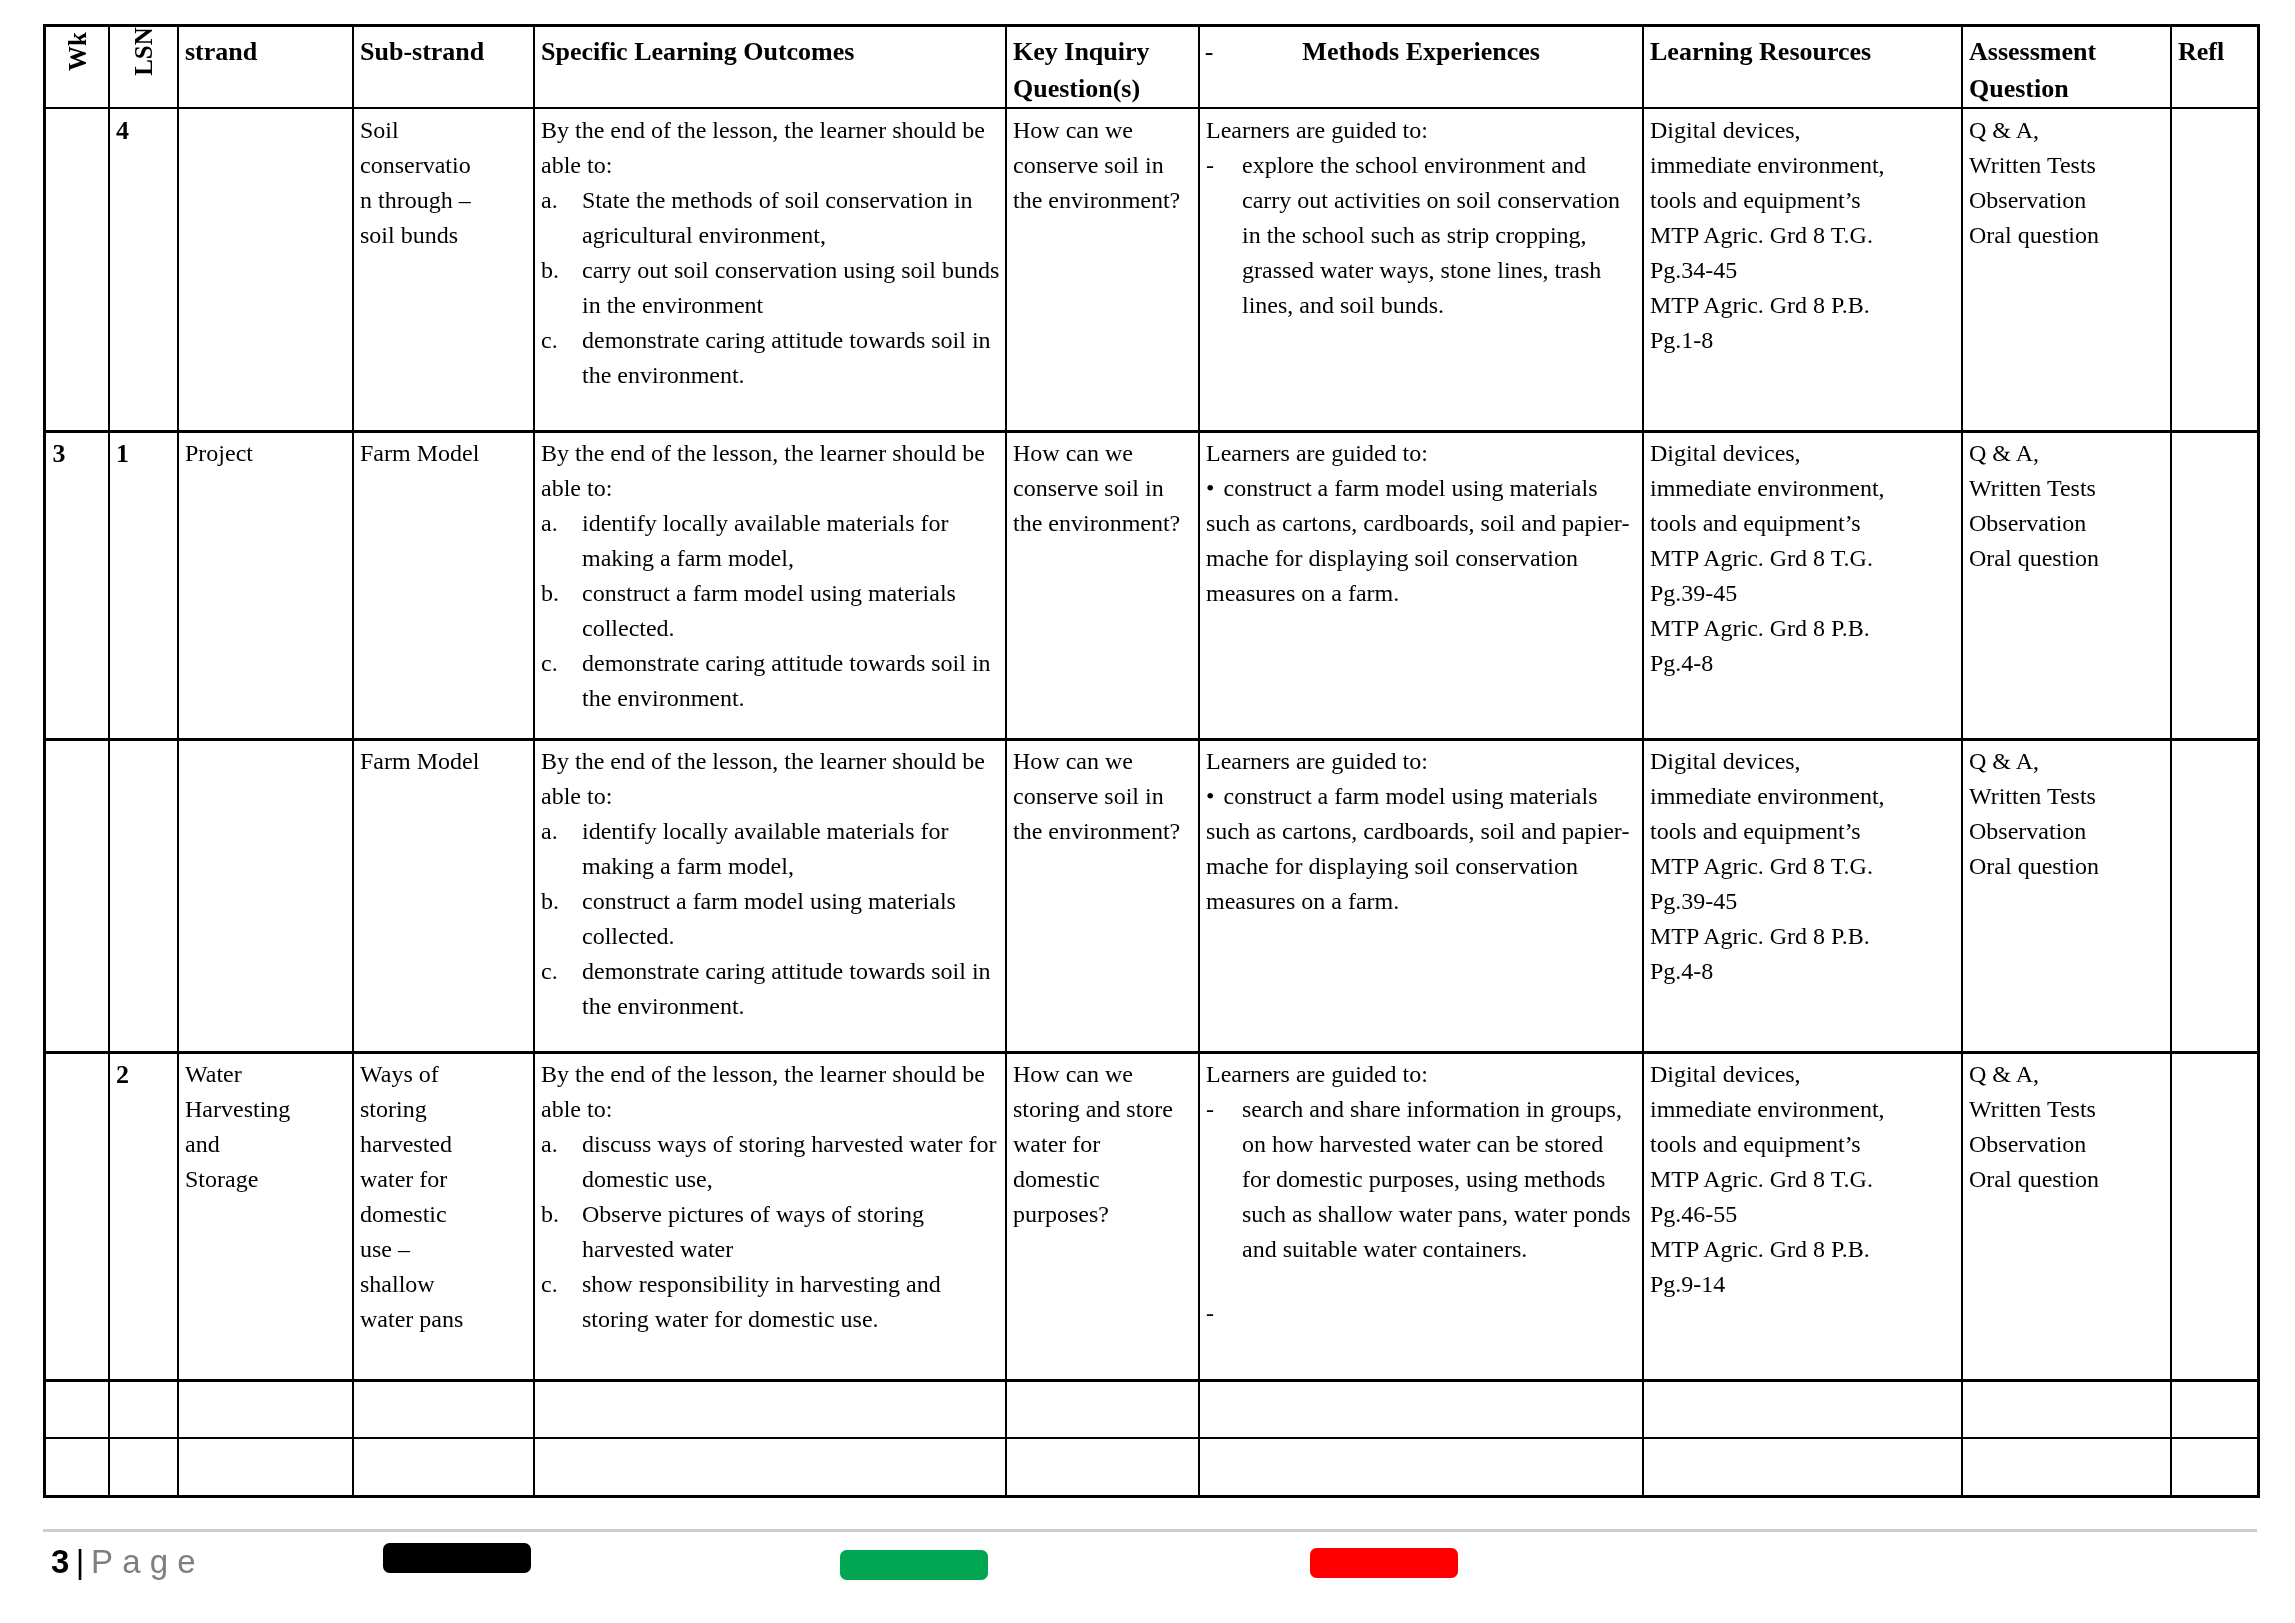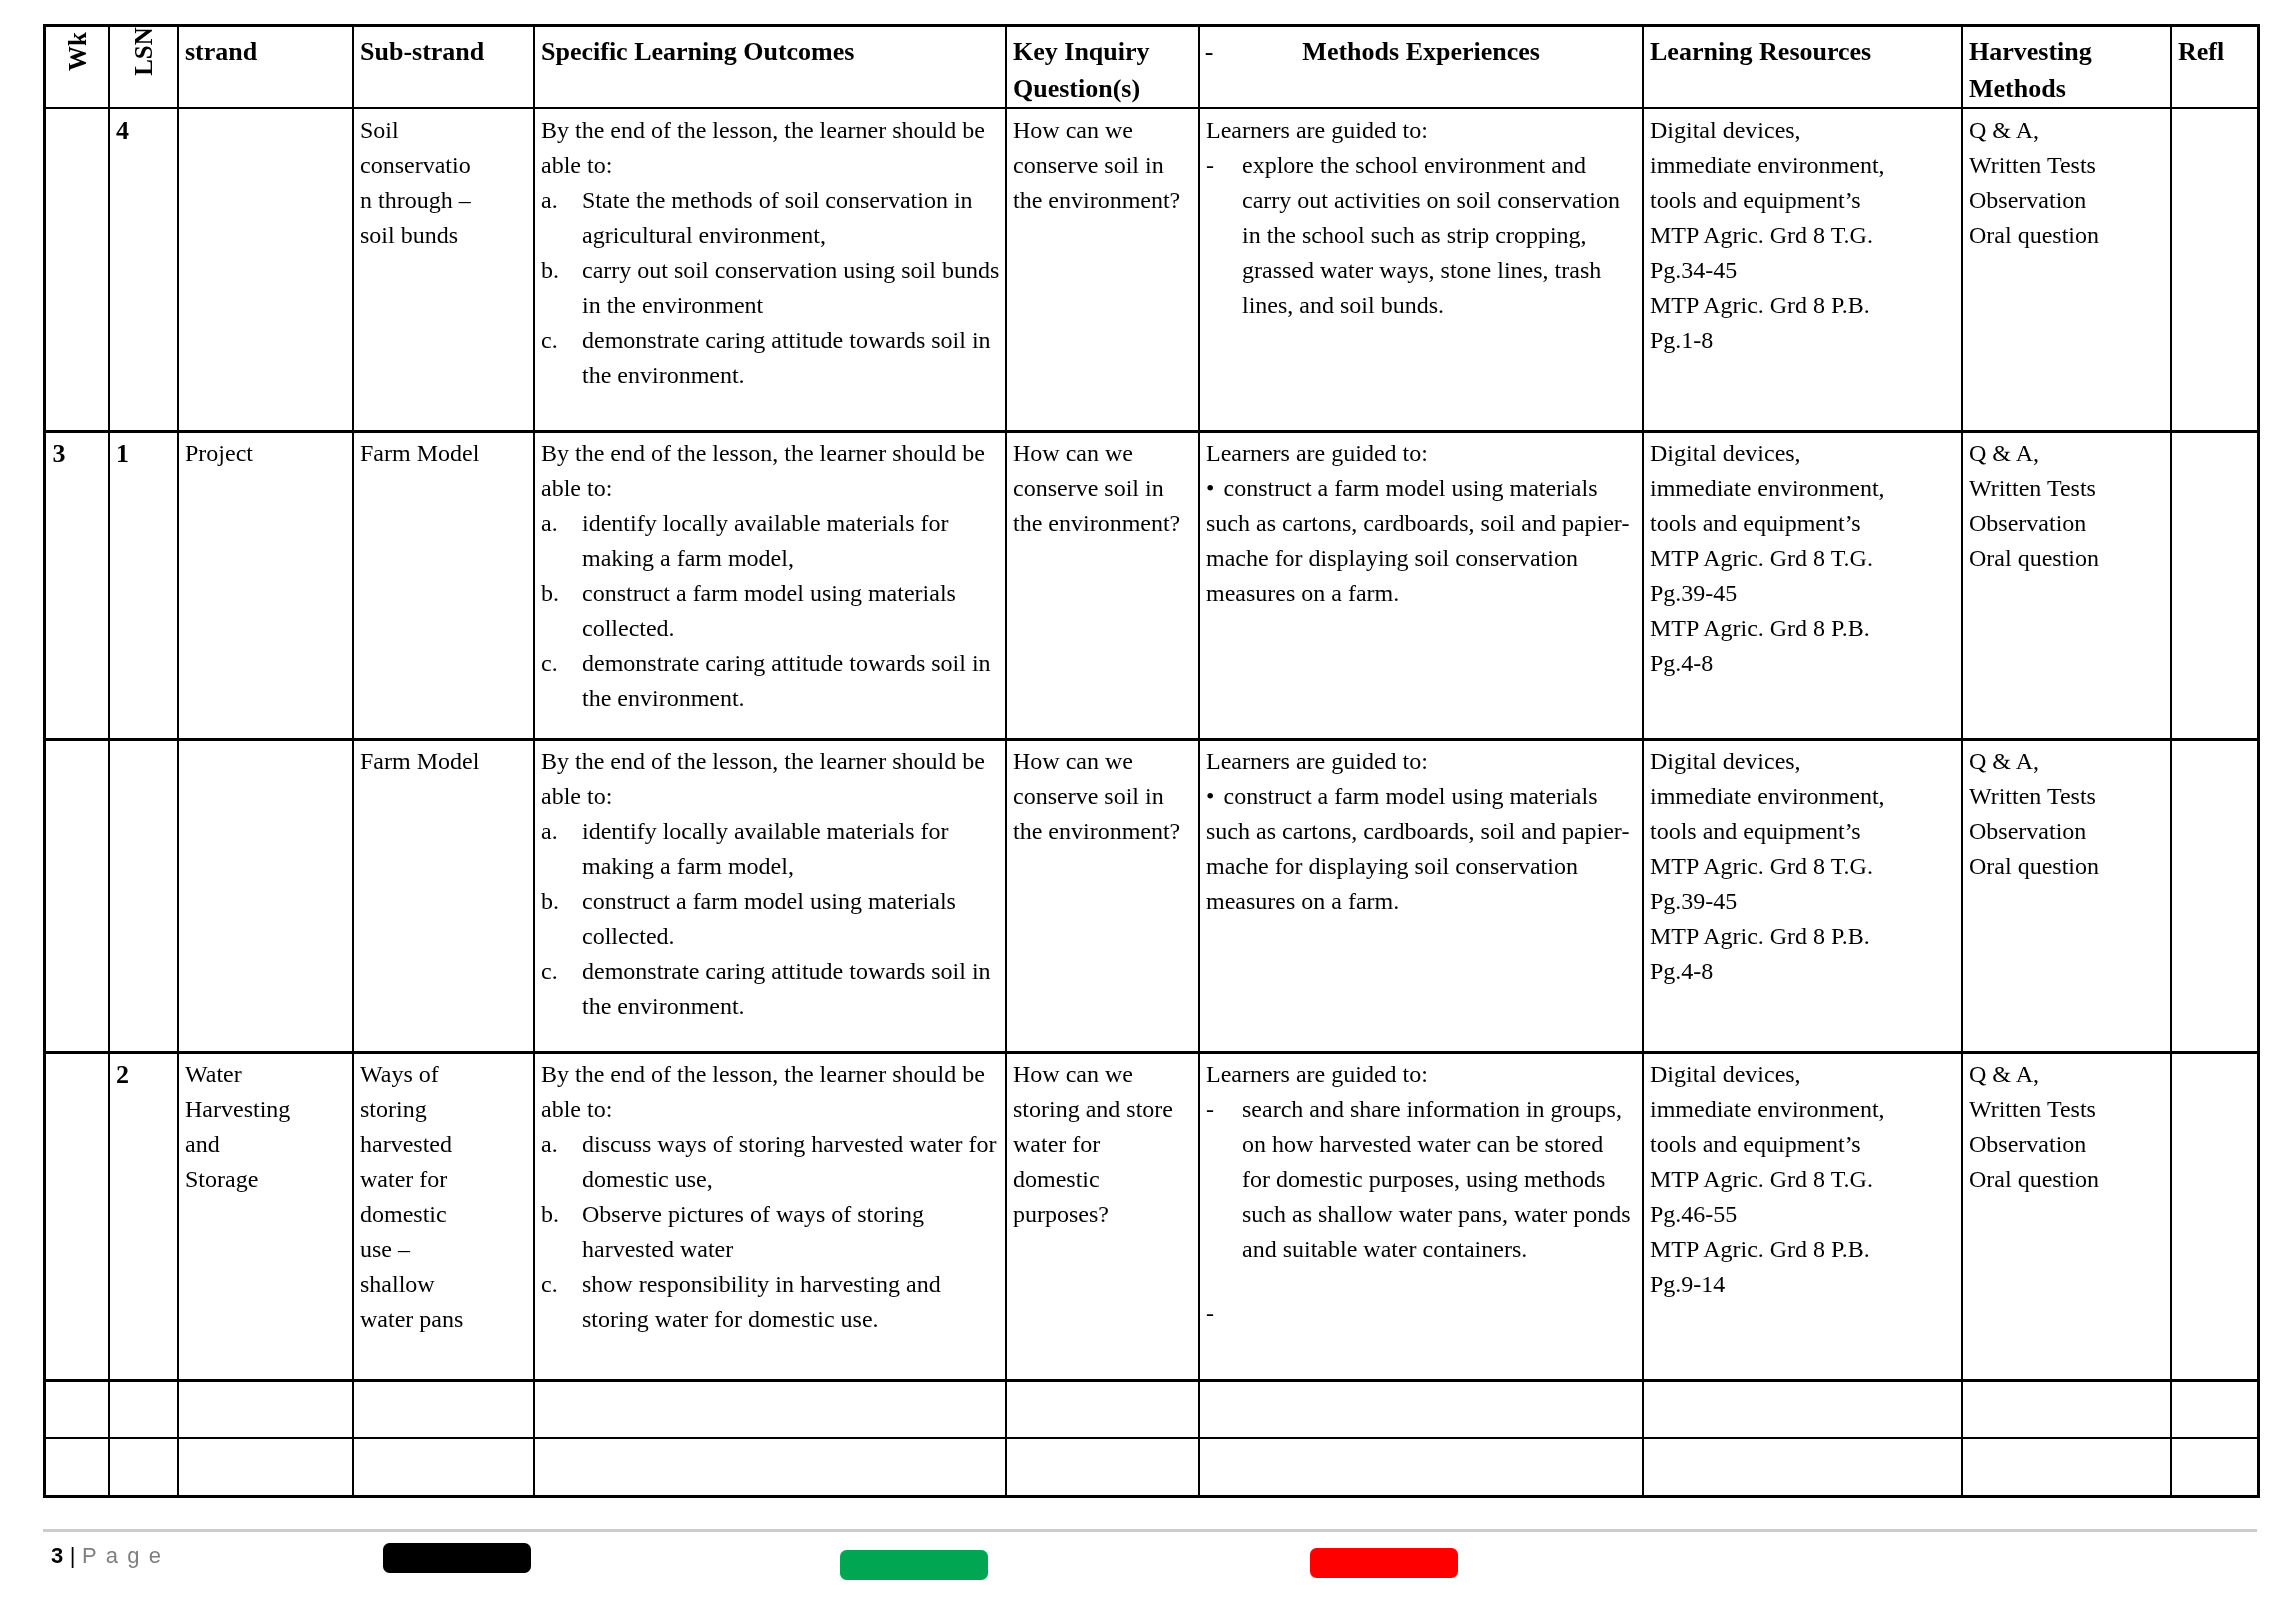--- a/index.html
+++ b/index.html
@@ -32,21 +32,21 @@
   .li .m { flex:0 0 41px; }
   .li .t { flex:1; }
   .li.exp .m { flex:0 0 36px; }
   .stray { margin-top:29px; }
   .bullet { margin-right:9.2px; }
   .hdr-exp { position:relative; text-align:center; }
   .hdr-dash { position:absolute; left:5.2px; top:6.5px; font-weight:normal; }
   .kiq-cell { padding-right:2.6px;margin-top:44px; }
   
   .rule { position:absolute; left:43px; top:1529px; width:2214px; height:2.6px; }
-  .footer { position:absolute; left:51px; top:1543px; font-family:"Liberation Sans","DejaVu Sans",sans-serif; font-size:22px; }
+  .footer { position:absolute; left:51px; top:1543px; font-family:"Liberation Sans","DejaVu Sans",sans-serif; font-size:33px; }
   .footer .n { font-weight:bold; color:#000; }
   .footer .sep { color:#000; font-weight:300; margin:0 6.5px; }
   .footer .pg { letter-spacing:9.2px; }
   .bar { position:absolute; height:30px; width:148px; border-radius:6.5px; }
   .bar.b1 { left:383px; top:1543px; }
   .bar.b2 { left:840px; top:1550px; }
   .bar.b3 { left:1310px; top:1548px; }
 </style>
 </head>
 <body>
@@ -73,21 +73,21 @@
       <td class="vhead"><span class="vert">LSN</span></td>
       <td><span>strand</span></td>
       <td><span>Sub-strand</span></td>
       <td><span>Specific Learning Outcomes</span></td>
       <td><span>Key Inquiry Question(s)</span></td>
       <td class="hdr-exp">
         <span class="hdr-dash">-</span>
         <span>Methods Experiences</span>
       </td>
       <td><span>Learning Resources</span></td>
-      <td><span>Harvesting Methods</span></td>
+      <td><span>Assessment Question</span></td>
       <td><span>Refl</span></td>
     </tr>
 
     <tr class="content" style="height:323px">
       <td>
             <div class="num"></div>
           </td>
       <td>
             <div class="num">4</div>
           </td>

